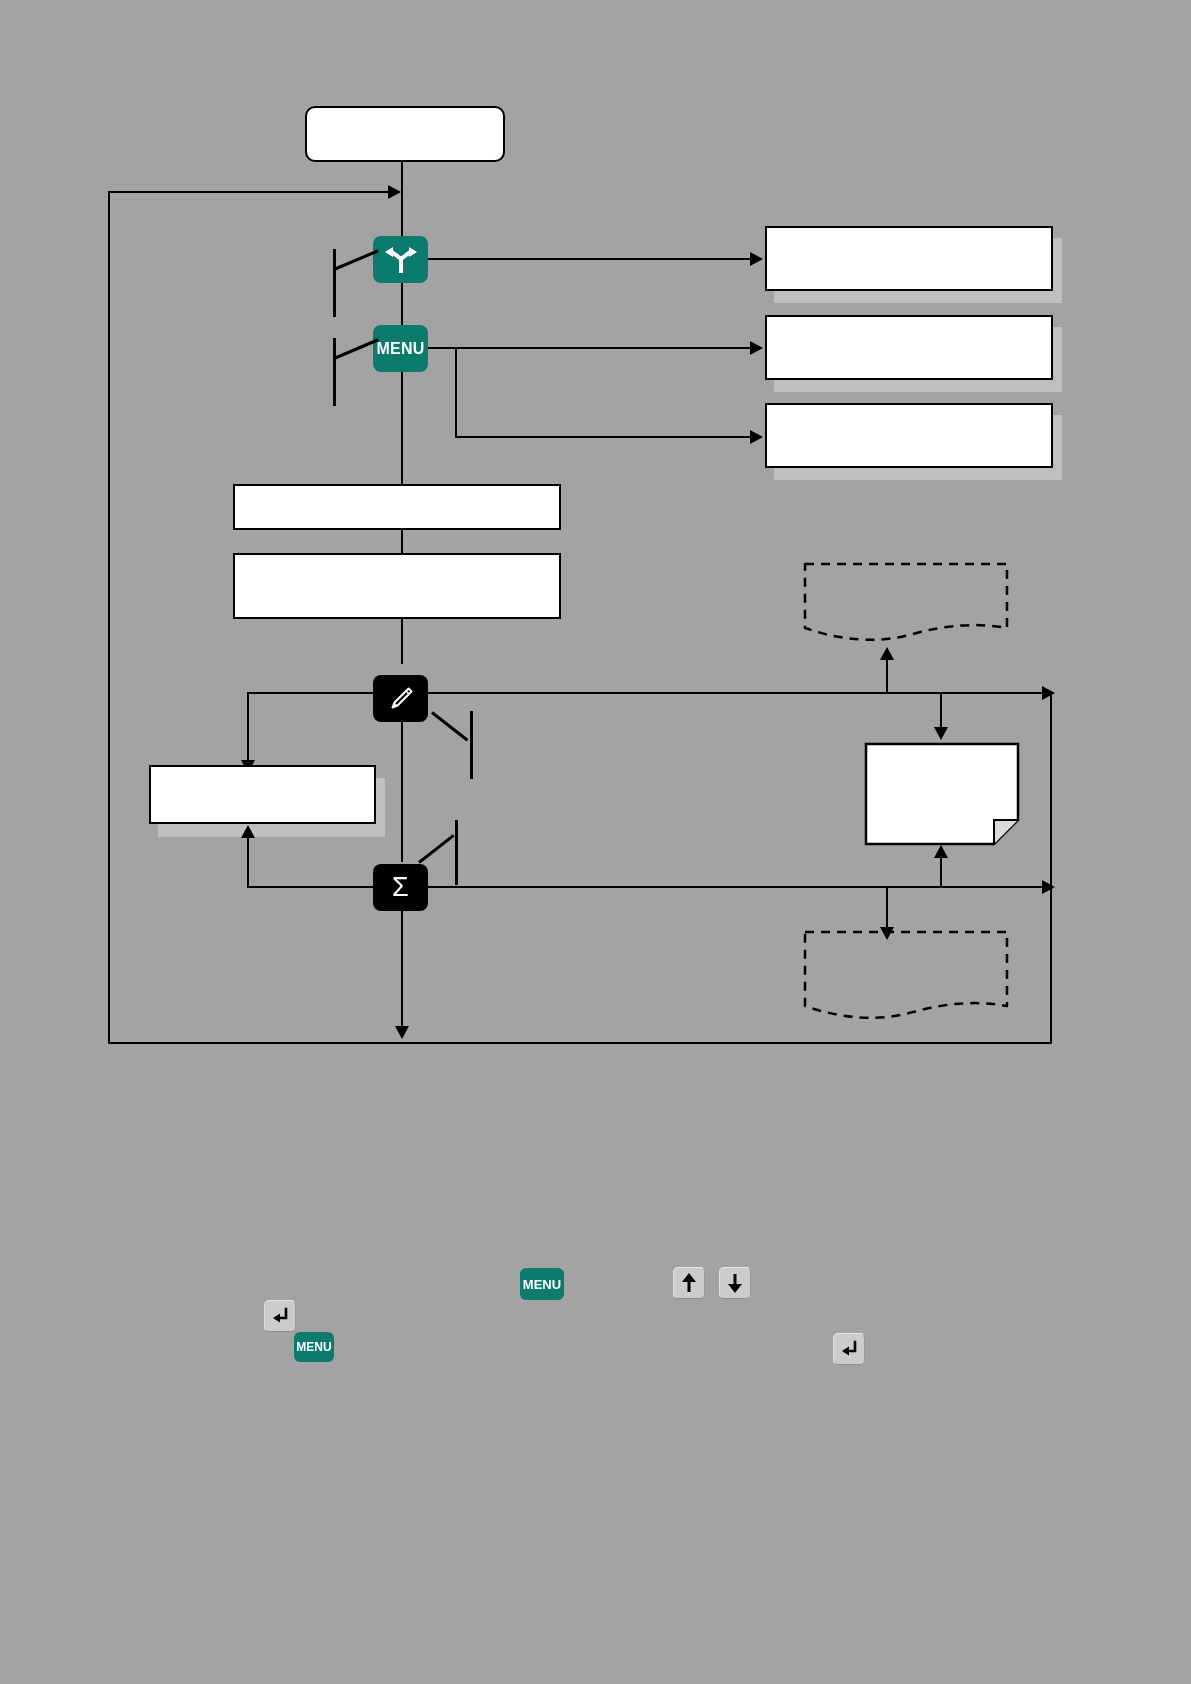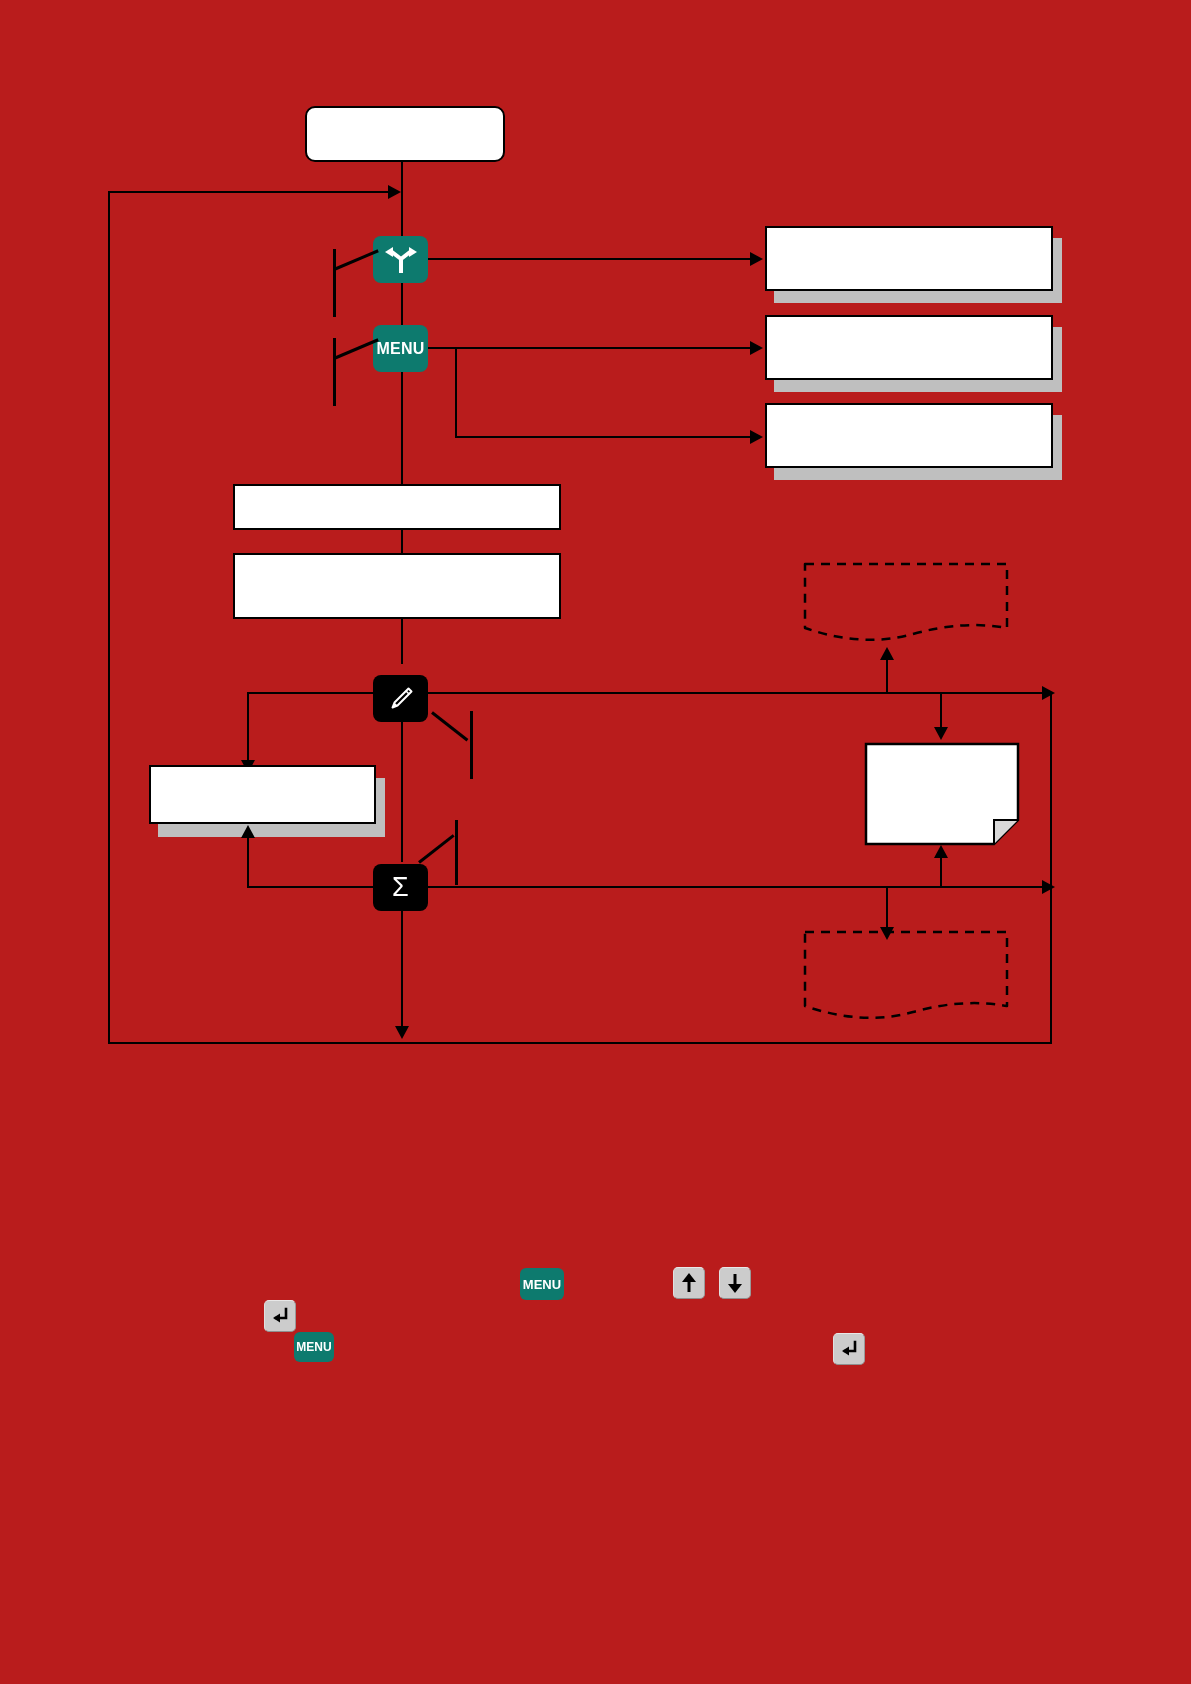--- a/index.html
+++ b/index.html
@@ -7,21 +7,21 @@
     padding: 0;
     background: #ffffff;
   }
   body {
     font-family: "Liberation Sans", sans-serif;
   }
   #page {
     position: relative;
     width: 1191px;
     height: 1684px;
-    background: #b91c1c;
+    background: #a3a3a3;
     overflow: hidden;
   }
 
   
   .box {
     position: absolute;
     background: #ffffff;
     border: 2px solid #000000;
     box-sizing: border-box;
   }

